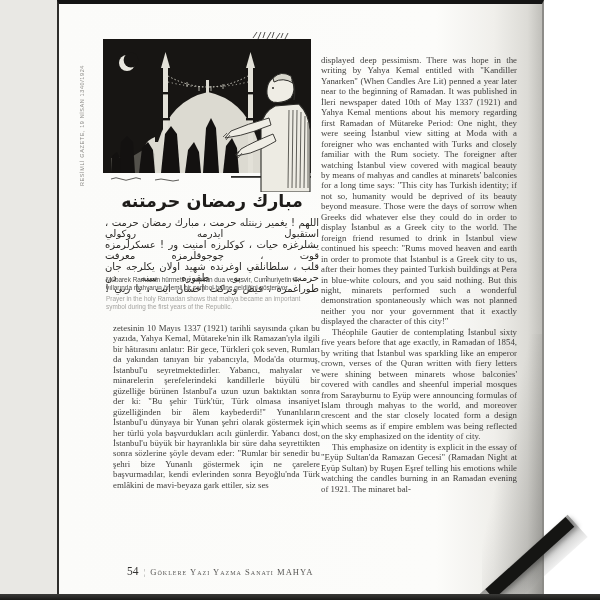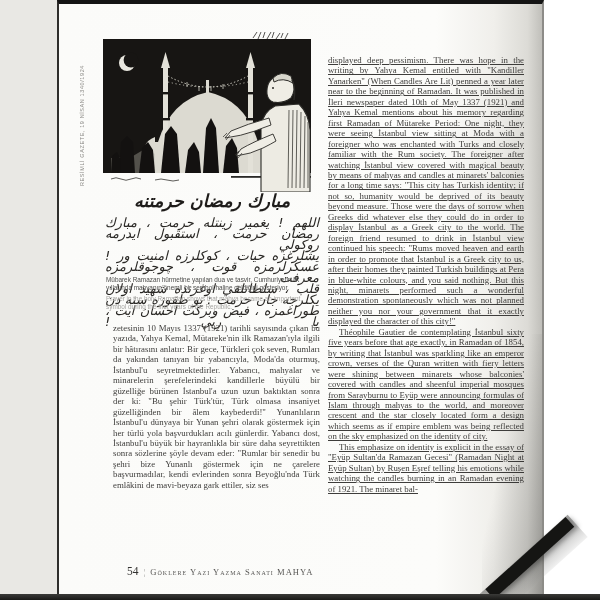--- a/index.html
+++ b/index.html
@@ -16,33 +16,33 @@
   .curl-shade{position:absolute;left:500px;top:586px;width:118px;height:30px;background:
         linear-gradient(to bottom,rgba(90,90,88,0.55),rgba(160,160,158,0.15));
         transform:rotate(-42deg);transform-origin:left bottom;}
   .curl{position:absolute;left:494px;top:586px;width:108px;height:13px;background:#151513;
         transform:rotate(-42deg);transform-origin:left bottom;box-shadow:3px 3px 5px rgba(0,0,0,0.35);}
   .vcaption{position:absolute;left:20px;top:24px;height:158px;width:13px;
         font-family:"Liberation Sans",sans-serif;font-size:5.5px;letter-spacing:0.6px;color:#8b8a86;
         writing-mode:vertical-rl;transform:rotate(180deg);white-space:nowrap;}
   .illus{position:absolute;left:44px;top:26px;width:208px;height:162px;}
   .callig{position:absolute;left:46px;top:186px;width:214px;direction:rtl;
-        font-family:"DejaVu Sans",sans-serif;color:#1e1c1a;font-style:italic;}
+        font-family:"DejaVu Sans",sans-serif;color:#1e1c1a;}
   .callig-title{font-size:17.5px;font-weight:bold;text-align:center;line-height:22px;}
-  .callig-lines{margin-top:5px;font-size:13px;line-height:11px;color:#2a2825;}
+  .callig-lines{margin-top:5px;font-size:10px;line-height:11px;color:#2a2825;}
   .callig-lines div{text-align:justify;text-align-last:justify;}
   .cap{position:absolute;left:47px;width:213px;font-family:"Liberation Sans",sans-serif;
         font-size:6.4px;line-height:8.4px;}
   .cap-tr{top:272px;color:#4c4c4a;}
   .cap-en{top:291px;color:#a4a3a0;}
   .col{position:absolute;font-size:8.8px;line-height:10.45px;text-align:justify;color:#3e3d3b;}
   .col p{margin:0;}
   .col p + p{text-indent:11px;}
   .col-left{left:54px;top:319px;width:207px;}
-  .col-right{left:269px;top:51px;width:196px;text-decoration:underline;}
+  .col-right{left:262px;top:51px;width:196px;}
   .footer{position:absolute;left:54px;top:557px;white-space:nowrap;color:#4a4a48;margin-left:14px;}
   .footer .num{font-size:11.5px;color:#333230;}
   .footer .sep{font-size:9px;color:#9a9996;margin:0 5px;}
   .footer .title{font-size:8.6px;letter-spacing:1px;font-variant:small-caps;color:#5a5957;}
 </style>
 </head>
 <body>
 
 <div class="scan">
   <div class="bg-left"></div>

